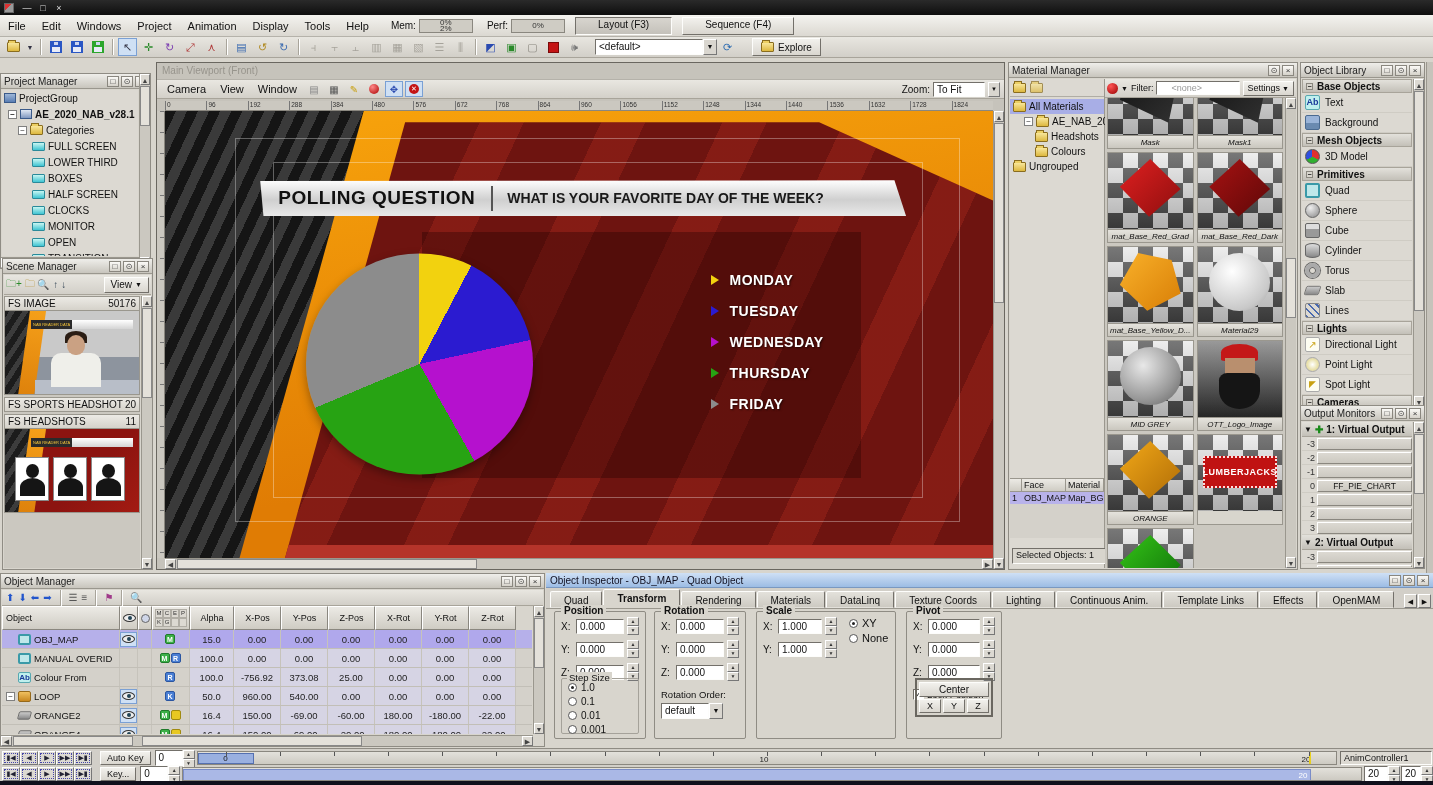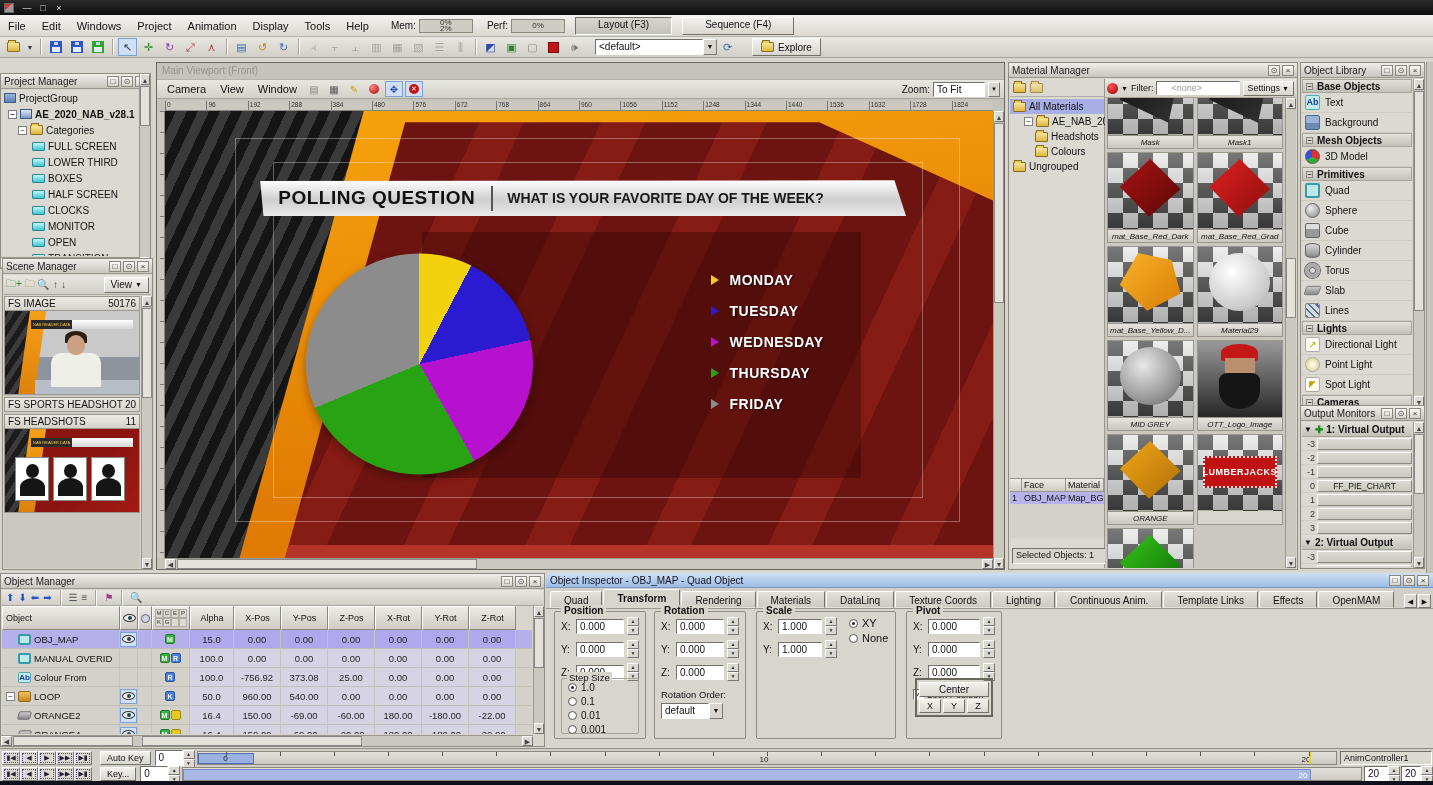--- a/index.html
+++ b/index.html
@@ -686,29 +686,29 @@
               <div class="mlab">Mask</div>
             </div>
             <div class="mat">
               <div class="mimg">
                 <div class="mshape sh-mask"></div>
               </div>
               <div class="mlab">Mask1</div>
             </div>
             <div class="mat">
               <div class="mimg">
+                <div class="mshape sh-oct sh-red"></div>
+              </div>
+              <div class="mlab">mat_Base_Red_Grad</div>
+            </div>
+            <div class="mat">
+              <div class="mimg">
                 <div class="mshape sh-oct sh-reddark"></div>
               </div>
               <div class="mlab">mat_Base_Red_Dark</div>
-            </div>
-            <div class="mat">
-              <div class="mimg">
-                <div class="mshape sh-oct sh-red"></div>
-              </div>
-              <div class="mlab">mat_Base_Red_Grad</div>
             </div>
             <div class="mat">
               <div class="mimg">
                 <div class="mshape sh-yellow"></div>
               </div>
               <div class="mlab">mat_Base_Yellow_D...</div>
             </div>
             <div class="mat">
               <div class="mimg">
                 <div class="mshape sh-white"></div>

